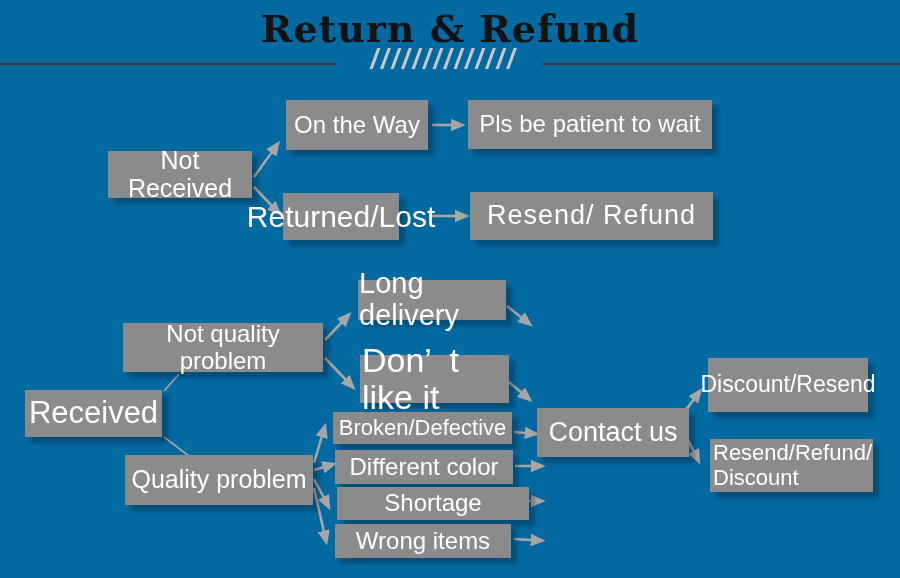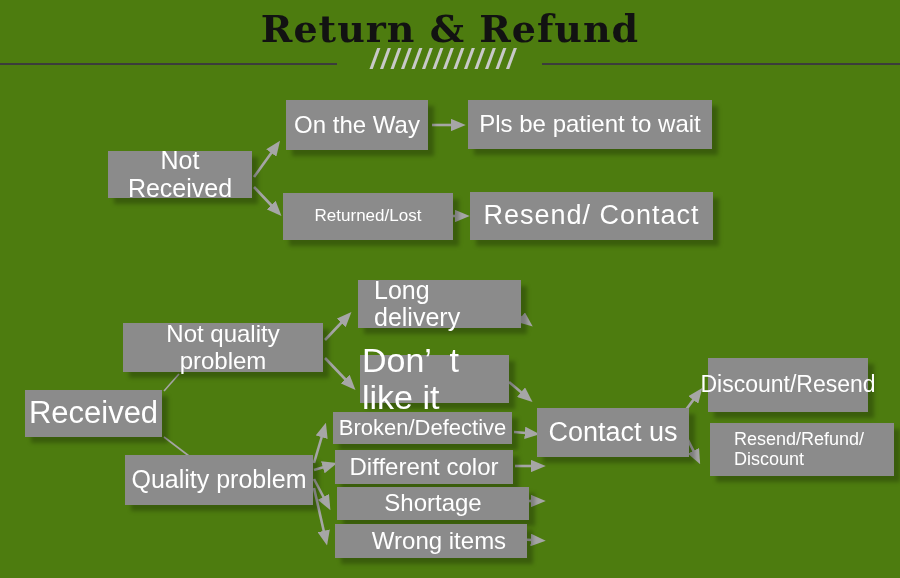--- a/index.html
+++ b/index.html
@@ -1,17 +1,17 @@
 <!DOCTYPE html>
 <html><head>
 <meta charset="utf-8">
 <style>
   html,body{margin:0;padding:0;background:#f2f2f2;}
   #canvas{
-    position:relative;width:900px;height:578px;background:#4d7c0f;
+    position:relative;width:900px;height:578px;background:#0369a1;
     overflow:hidden;font-family:"Liberation Sans",sans-serif;
   }
   .title{
     position:absolute;left:0;right:0;top:6px;text-align:center;
     font-family:"DejaVu Serif",serif;font-weight:700;font-size:38px;
     color:#121212;letter-spacing:1px;
   }
   .rule{position:absolute;top:63px;height:2px;background:#3c3c3c;}
   .rule-left{left:0;width:337px;}
   .rule-right{left:542px;width:358px;}
@@ -66,42 +66,42 @@
       <line x1="685" y1="411" x2="694" y2="399" stroke="#a6a6a6" stroke-width="2.6" marker-end="url(#ah)"></line>
       <line x1="685" y1="434" x2="694" y2="452" stroke="#a6a6a6" stroke-width="2.6" marker-end="url(#ah)"></line>
     </svg>
 
   <div class="node" style="left:108px;top:151px;width:144px;height:47px;font-size:25px;">Not Received</div>
 
   <div class="node" style="left:468px;top:100px;width:244px;height:49px;font-size:24px;">Pls be patient to wait</div>
 
   <div class="node" style="left:286px;top:100px;width:142px;height:50px;font-size:24px;">On the Way</div>
 
-  <div class="node" style="left:283px;top:193px;width:170px;height:47px;font-size:17px;">Returned/Lost</div>
+  <div class="node" style="left:283px;top:193px;width:116px;height:47px;font-size:30px;">Returned/Lost</div>
 
-  <div class="node" style="left:470px;top:192px;width:243px;height:48px;font-size:27px;letter-spacing:1px;">Resend/ Contact</div>
+  <div class="node" style="left:470px;top:192px;width:243px;height:48px;font-size:27px;letter-spacing:1px;">Resend/ Refund</div>
 
   <div class="node" style="left:25px;top:390px;width:137px;height:47px;font-size:31px;">Received</div>
 
   <div class="node" style="left:123px;top:323px;width:200px;height:49px;font-size:24px;">Not quality problem</div>
 
-  <div class="node left" style="left:358px;top:280px;width:147px;height:48px;font-size:25px;padding-left:16px;">Long delivery</div>
+  <div class="node left" style="left:358px;top:280px;width:147px;height:40px;font-size:29px;padding-left:1px;">Long delivery</div>
 
   <div class="node left" style="left:360px;top:355px;width:147px;height:48px;font-size:34px;padding-left:2px;">Don’  t like it</div>
 
   <div class="node" style="left:125px;top:455px;width:188px;height:50px;font-size:25px;">Quality problem</div>
 
   <div class="node" style="left:333px;top:412px;width:179px;height:32px;font-size:22px;">Broken/Defective</div>
 
   <div class="node" style="left:335px;top:450px;width:178px;height:34px;font-size:24px;">Different color</div>
 
   <div class="node" style="left:337px;top:487px;width:192px;height:33px;font-size:24px;">Shortage</div>
 
-  <div class="node" style="left:335px;top:524px;width:176px;height:34px;font-size:24px;padding-left:16px;">Wrong items</div>
+  <div class="node" style="left:335px;top:524px;width:176px;height:34px;font-size:24px;">Wrong items</div>
 
   <div class="node" style="left:537px;top:408px;width:152px;height:49px;font-size:27px;">Contact us</div>
 
   <div class="node" style="left:708px;top:358px;width:160px;height:54px;font-size:23px;">Discount/Resend</div>
 
-  <div class="node left" style="left:710px;top:423px;width:160px;height:53px;font-size:18px;padding-left:24px;">Resend/Refund/
+  <div class="node left" style="left:710px;top:439px;width:160px;height:53px;font-size:22px;padding-left:3px;">Resend/Refund/
 Discount</div>
 
 </div>
 
 </body></html>

